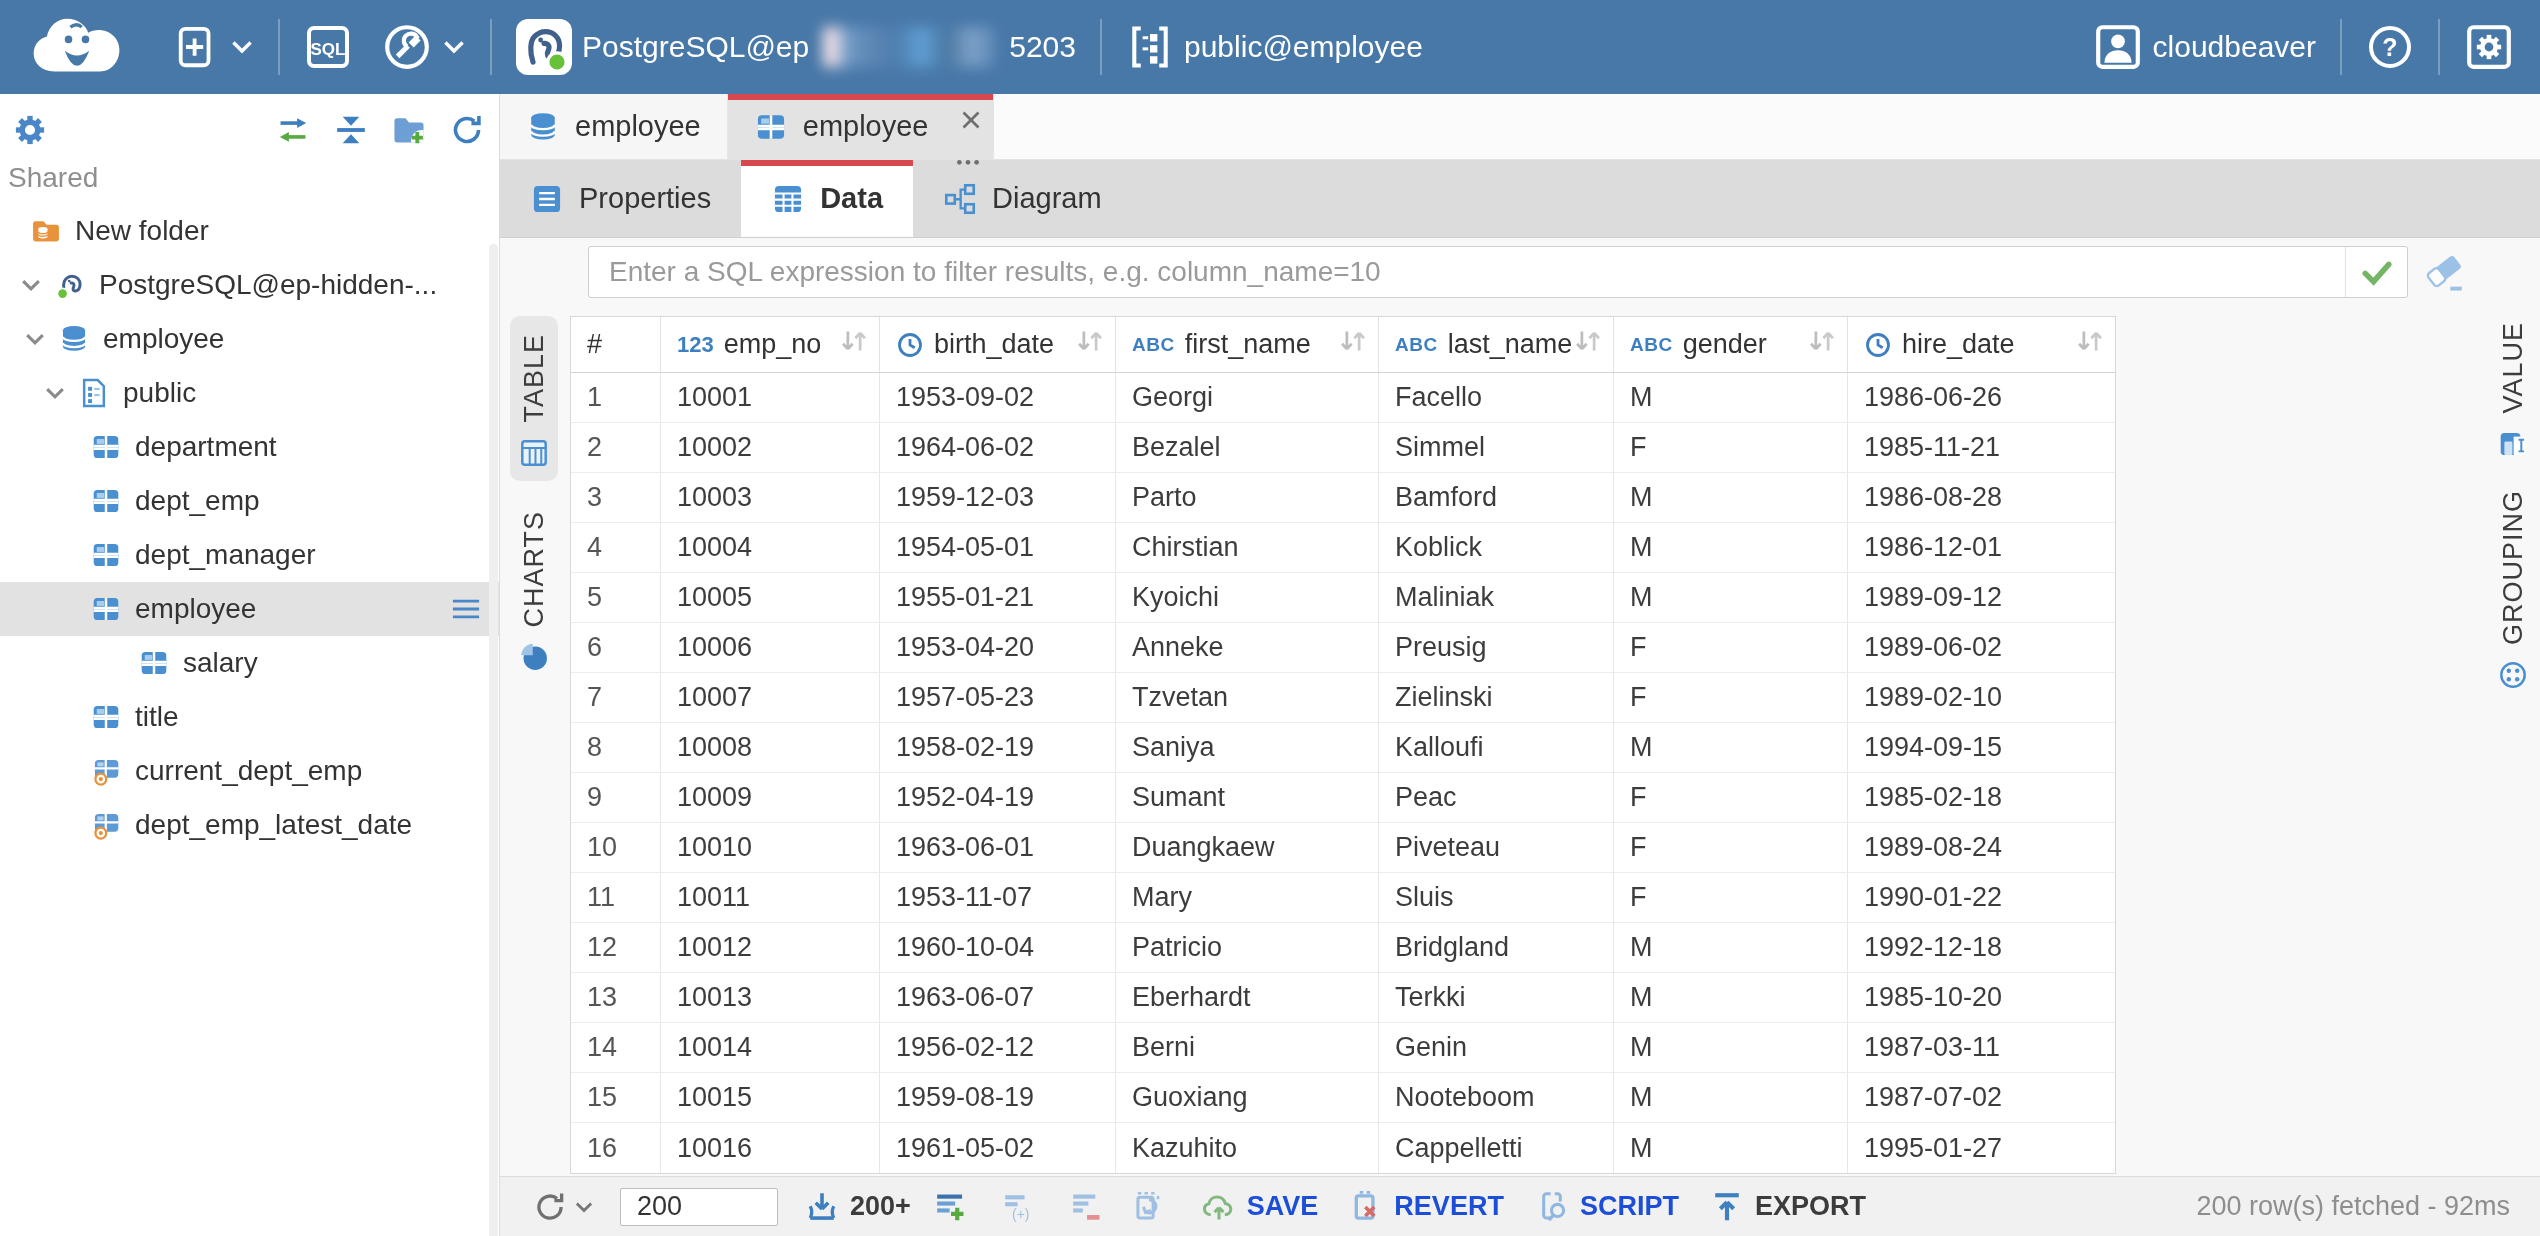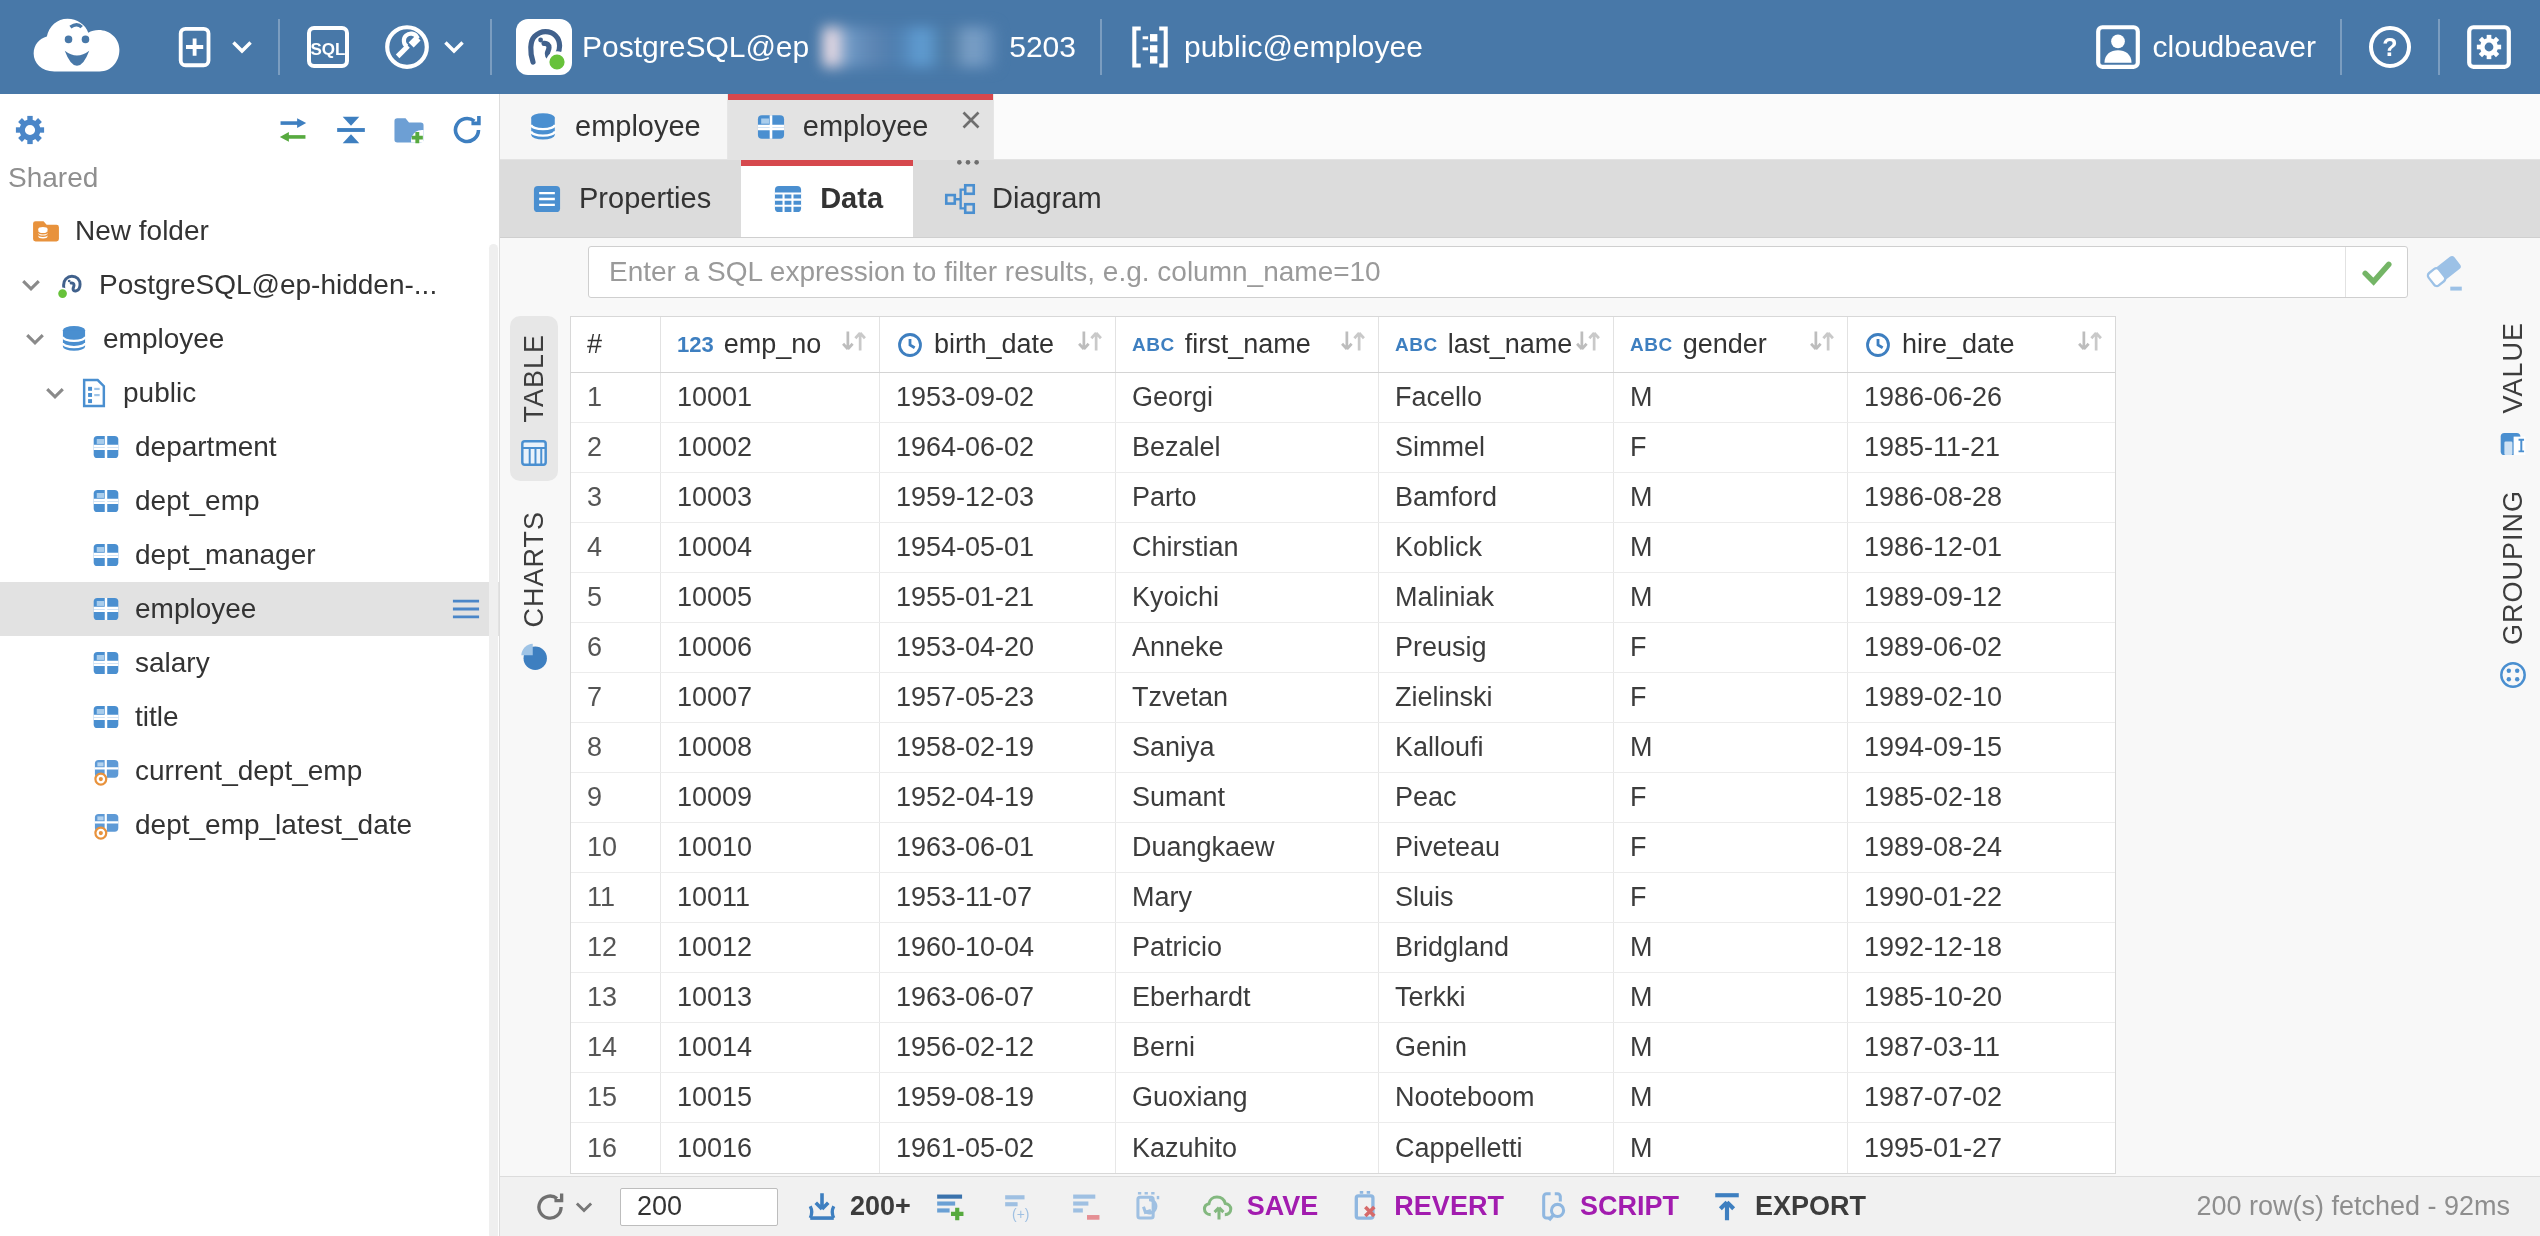--- a/index.html
+++ b/index.html
@@ -86,21 +86,21 @@
   .row:last-child{border-bottom:0}
   .cell{display:flex;align-items:center;border-right:1px solid #e7e7e7;font-size:27px;color:#3c3c3c;
     padding-left:16px;overflow:hidden;white-space:nowrap;flex:0 0 auto;cursor:default}
   .cell:last-child{border-right:0}
   .cell.idx{color:#555}
   
   .status-toolbar{height:60px;background:#f1f1f1;border-top:1px solid #dcdcdc;display:flex;align-items:center;padding-left:32px}
   .st-ic{display:inline-flex;align-items:center;cursor:pointer}
   .st-ic svg{width:36px;height:36px}
   .st-label{font-size:27px;font-weight:bold;margin-left:10px}
-  .st-gray{color:#a21caf}
+  .st-gray{color:#1d4ed8}
   .st-dark{color:#3c3c3c}
   .fetch-input{width:158px;height:38px;border:1px solid #bdbdbd;border-radius:2px;background:#fff;
     font-size:27px;color:#333;padding-left:16px;margin:0 26px 0 26px;outline:none;font-family:"Liberation Sans",sans-serif}
   .st-group{display:flex;align-items:center;margin-right:30px}
   .st-status{margin-left:auto;padding-right:30px;font-size:27px;color:#8e8e8e;white-space:nowrap}
 </style>
 </head>
 <body>
 
 <div class="topbar">
@@ -360,21 +360,21 @@
               <rect x="3" y="4" width="20" height="18" rx="3" fill="#4a8fd0"></rect>
               <rect x="5.5" y="6.5" width="6" height="4" fill="#a9cdec"></rect>
               <path d="M3 12.2 h20 M13 4 v18 M3 14.4 h20" stroke="#fff" stroke-width="2"></path>
             </svg>
           </span>
           <span class="tlabel">employee</span>
           <span class="tmenu"><svg viewBox="0 0 26 26">
               <path d="M3 7 h20 M3 13 h20 M3 19 h20" stroke="#4a86c8" stroke-width="2.2"></path>
             </svg></span>
         </div>
-        <div class="titem" style="padding-left: 90px;">
+        <div class="titem" style="padding-left: 90px; margin-left: 48px;">
           <span class="ticon">
             <svg viewBox="0 0 26 26">
               <rect x="3" y="4" width="20" height="18" rx="3" fill="#4a8fd0"></rect>
               <rect x="5.5" y="6.5" width="6" height="4" fill="#a9cdec"></rect>
               <path d="M3 12.2 h20 M13 4 v18 M3 14.4 h20" stroke="#fff" stroke-width="2"></path>
             </svg>
           </span>
           <span class="tlabel">salary</span>
         </div>
         <div class="titem" style="padding-left: 90px;">

